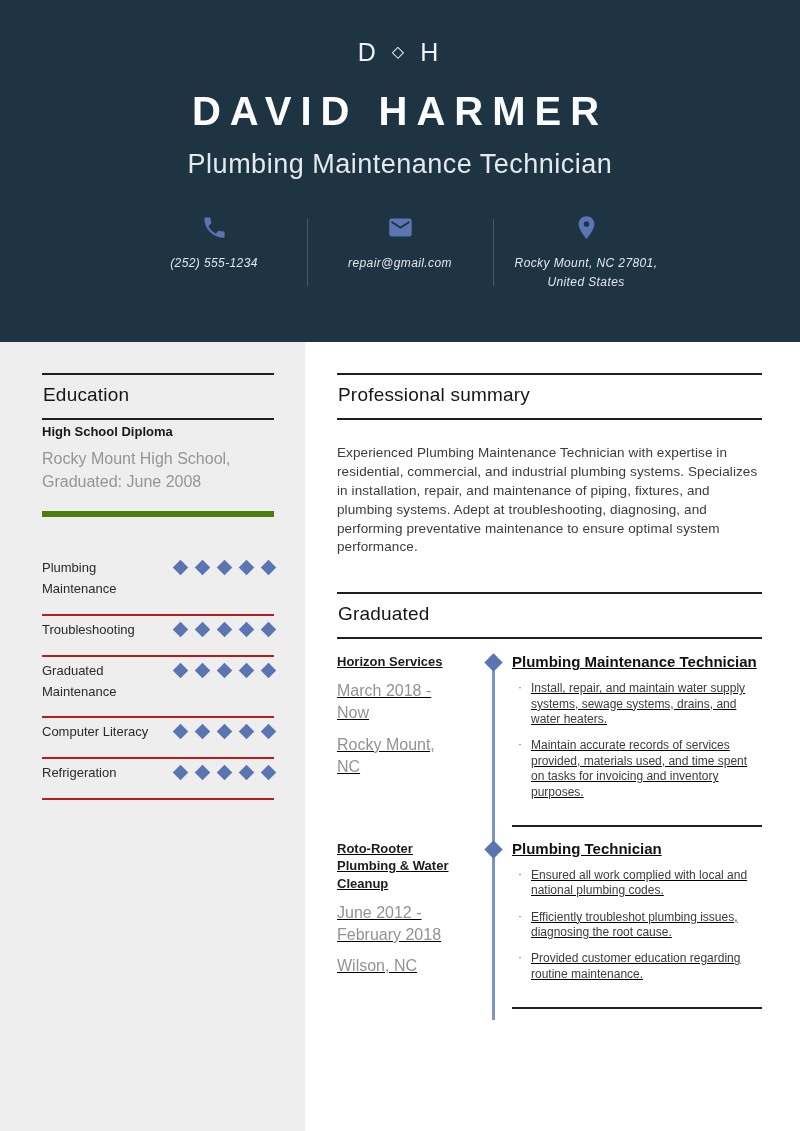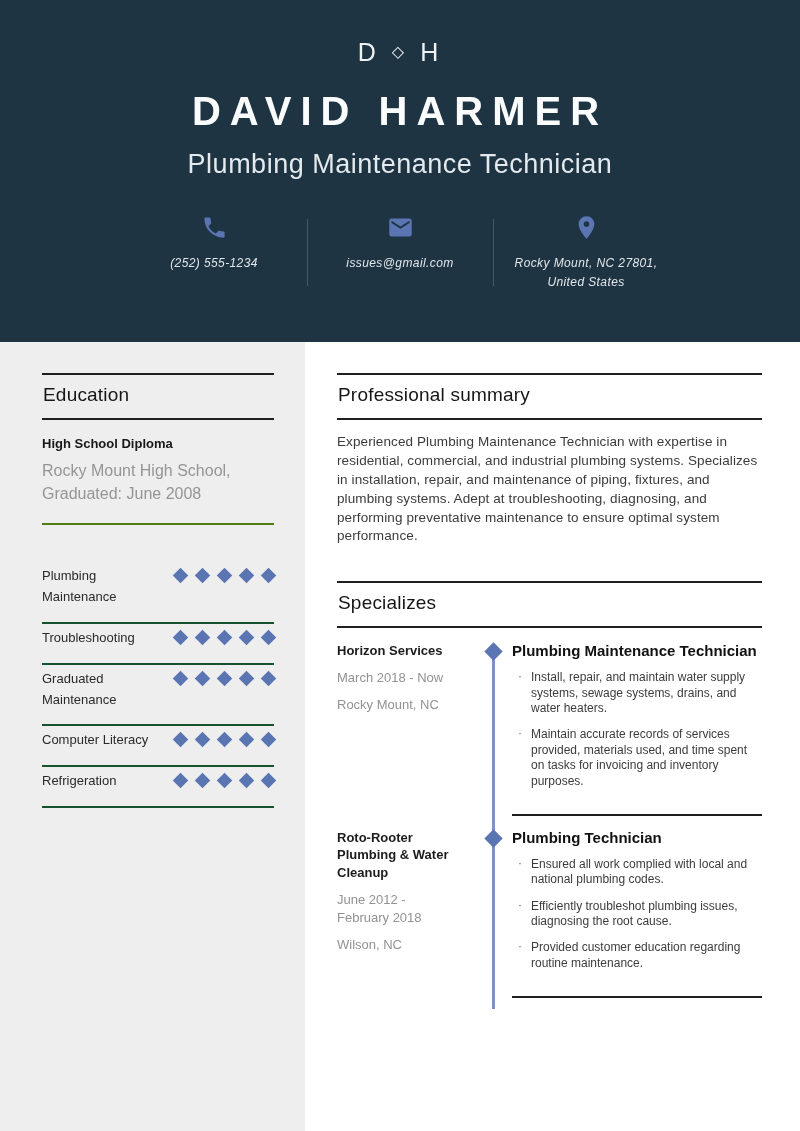--- a/index.html
+++ b/index.html
@@ -32,47 +32,47 @@
   .sidebar { width:305px; background:#eeeeee; padding:31px 31px 0 42px; }
   .main { flex:1; background:#ffffff; padding:31px 38px 0 32px;border-radius:8px; }
 
   .section-heading {
     border-top:2px solid #1f1f1f; border-bottom:2px solid #1f1f1f;
     font-size:19px; font-weight:400; color:#161616;
     padding:9px 1px 12px; letter-spacing:0.2px;
   }
 
   
-  .edu-item { padding:16px 0 18px; border-bottom:2px solid #4d7c0f; }
+  .edu-item { padding:4px 0 18px; border-bottom:6px solid #4d7c0f; }
   .edu-degree { font-size:13px; font-weight:700; color:#181818; margin-bottom:8px; }
   .edu-detail { font-size:16px; color:#959595; line-height:1.45; }
 
   
   .skills-section { margin-top:37px; }
   .skill-row {
     display:flex; justify-content:space-between; align-items:flex-start;
-    padding:4px 0 14px; border-bottom:2px solid #14532d;
+    padding:4px 0 14px; border-bottom:2px solid #b91c1c;
   }
   .skill-name { width:120px; font-size:13px; color:#2a2a2a; line-height:1.6; }
   .skill-diamonds { display:flex; gap:11px; padding-top:4px; }
   .dm { width:11px; height:11px; background:#5b74b2; transform:rotate(45deg); display:inline-block; }
 
   
-  .summary-text { margin-top:13px; font-size:13.5px; color:#3b3b3b; line-height:1.4; letter-spacing:0.1px; }
+  .summary-text { margin-top:24px; font-size:13.5px; color:#3b3b3b; line-height:1.4; letter-spacing:0.1px; }
 
   
   .experience-section { margin-top:35px; }
   .exp-jobs { margin-top:14px; position:relative; padding-bottom:12px; }
   .exp-jobs::before {
     content:""; position:absolute; left:154.5px; top:16px; bottom:14px;
     width:3px; background:#7e93c7;
   }
-  .exp-entry { display:grid; grid-template-columns:118px 57px 250px; padding-bottom:14px; position:relative; }
+  .exp-entry { display:grid; grid-template-columns:118px 57px 250px; padding-bottom:14px; position:relative;text-decoration:underline; }
   .exp-company { font-size:13px; font-weight:700; color:#1c1c1c; line-height:1.35; }
-  .exp-dates, .exp-location { margin-top:9px; font-size:13px; color:#929292; line-height:1.4; }
+  .exp-dates, .exp-location { margin-top:9px; font-size:16px; color:#929292; line-height:1.4; }
   .exp-mid { position:relative; }
   .tl-diamond { width:13px; height:13px; background:#5b74b2; transform:rotate(45deg);
                 margin:3px 0 0 31.5px; position:relative; z-index:1; }
   .exp-title { font-size:15px; font-weight:700; color:#121212; }
   .exp-bullets { list-style:none; margin-top:11px; }
   .exp-bullets li {
     position:relative; padding-left:19px; margin-bottom:11px;
     font-size:12px; color:#3c3c3c; line-height:1.28;
   }
   .exp-bullets li::before { content:"·"; position:absolute; left:6px; top:-1px; color:#666; }
@@ -97,21 +97,21 @@
         <svg viewBox="0 0 24 24">
           <path d="M6.62 10.79c1.44 2.83 3.76 5.14 6.59 6.59l2.2-2.2c.27-.27.67-.36 1.02-.24 1.12.37 2.33.57 3.57.57.55 0 1 .45 1 1V20c0 .55-.45 1-1 1-9.39 0-17-7.61-17-17 0-.55.45-1 1-1h3.5c.55 0 1 .45 1 1 0 1.25.2 2.45.57 3.57.11.35.03.74-.24 1.02l-2.21 2.2z"></path>
         </svg>
         <div class="contact-text">(252) 555-1234</div>
       </div>
       <div class="contact-divider"></div>
       <div class="contact-col">
         <svg viewBox="0 0 24 24">
           <path d="M20 4H4c-1.1 0-1.99.9-1.99 2L2 18c0 1.1.9 2 2 2h16c1.1 0 2-.9 2-2V6c0-1.1-.9-2-2-2zm0 4l-8 5-8-5V6l8 5 8-5v2z"></path>
         </svg>
-        <div class="contact-text">issues@gmail.com</div>
+        <div class="contact-text">repair@gmail.com</div>
       </div>
       <div class="contact-divider"></div>
       <div class="contact-col">
         <svg viewBox="0 0 24 24">
           <path d="M12 2C8.13 2 5 5.13 5 9c0 5.25 7 13 7 13s7-7.75 7-13c0-3.87-3.13-7-7-7zm0 9.5c-1.38 0-2.5-1.12-2.5-2.5S10.62 6.5 12 6.5s2.5 1.12 2.5 2.5-1.12 2.5-2.5 2.5z"></path>
         </svg>
         <div class="contact-text">
           <div>Rocky Mount, NC 27801,</div>
           <div>United States</div>
         </div>
@@ -184,21 +184,21 @@
       </div>
     </div>
 
     <div class="main">
       <div class="summary-section">
         <h3 class="section-heading">Professional summary</h3>
         <p class="summary-text">Experienced Plumbing Maintenance Technician with expertise in residential, commercial, and industrial plumbing systems. Specializes in installation, repair, and maintenance of piping, fixtures, and plumbing systems. Adept at troubleshooting, diagnosing, and performing preventative maintenance to ensure optimal system performance.</p>
       </div>
 
       <div class="experience-section">
-        <h3 class="section-heading">Specializes</h3>
+        <h3 class="section-heading">Graduated</h3>
 
         <div class="exp-jobs">
 
           <div class="exp-entry">
             <div class="exp-left">
               <div class="exp-company">Horizon Services</div>
               <div class="exp-dates">March 2018 - Now</div>
               <div class="exp-location">Rocky Mount, NC</div>
             </div>
             <div class="exp-mid">

